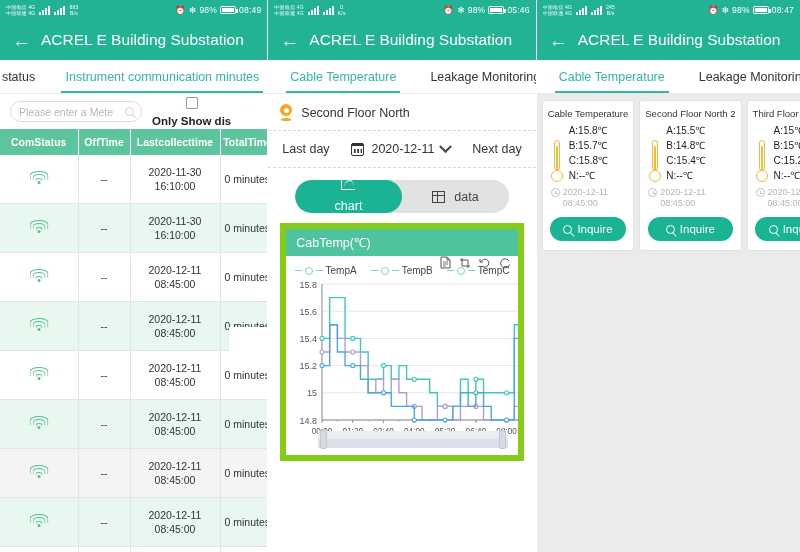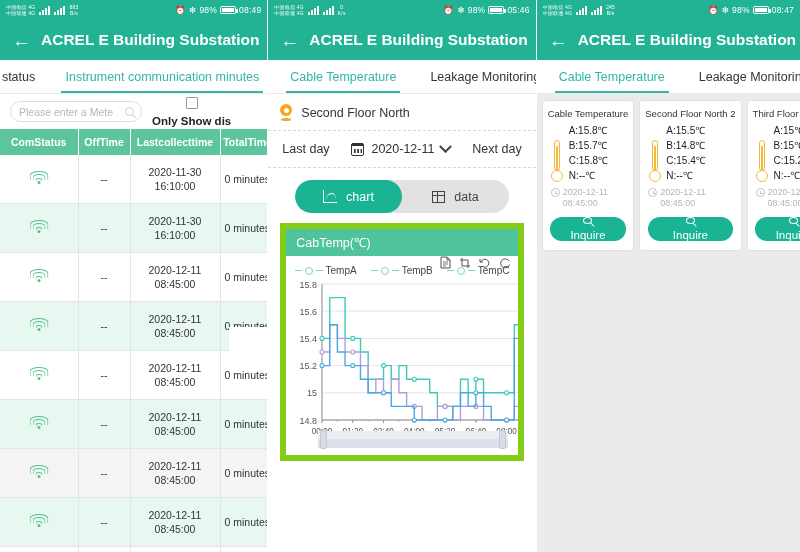--- a/index.html
+++ b/index.html
@@ -41,21 +41,21 @@
   }
   .sb-batt::after { content:""; position:absolute; right:-3px; top:2px; width:2px; height:4px; background:#fff; border-radius:0 1px 1px 0;}
   .sb-batt i { position:absolute; left:1px; top:1px; bottom:1px; width: 12px; background:#fff; border-radius:.5px; }
 
   
   .appbar {
     height: 40px; background: #22b394; color: #fff;
     display: flex; align-items: center; gap: 10px; padding: 0 12px;
   }
   .appbar .back-arrow { font-size: 19px; line-height: 1; font-weight: 400; }
-  .appbar .title { font-size: 15.5px; font-weight: 700; white-space: nowrap; }
+  .appbar .title { font-size: 15.5px; font-weight: 400; white-space: nowrap; }
 
   
   .tabs {
     height: 34px; display: flex; align-items: stretch;
     background: #fff; border-bottom: 1px solid #e9e9e9;
   }
   .tab {
     display: flex; align-items: center; justify-content: center;
     font-size: 12.5px; color: #333; position: relative; padding: 0 8px;
     white-space: nowrap;
@@ -171,21 +171,21 @@
 
   .seg-wrap { display: flex; justify-content: center; padding: 12px 0 10px; }
   .seg {
     display: flex; width: 214px; height: 33px; border-radius: 17px; overflow: hidden;
     background: #e2e2e2;
   }
   .seg .s {
     flex: 1; display: flex; align-items: center; justify-content: center; gap: 9px;
     font-size: 12.5px; color: #444;
   }
-  .seg .s.on { background: #1ab394; color: #fff; border-radius: 17px; }
+  .seg .s.on { background: #1ab394; color: #fff; border-radius: 17px; flex-direction: column; }
   .ic-chart { width: 14px; height: 13px; border-left: 1.5px solid currentColor; border-bottom: 1.5px solid currentColor; position: relative; }
   .ic-chart::after {
     content:""; position:absolute; left:2px; bottom:2px; width:10px; height:6px;
     border-top: 1.5px solid currentColor; border-radius: 60% 40% 0 0 / 100% 100% 0 0;
   }
   .ic-table { width: 13px; height: 12px; border: 1.5px solid currentColor; position: relative; }
   .ic-table::before { content:""; position:absolute; left:0; right:0; top:3px; border-top:1.3px solid currentColor;}
   .ic-table::after { content:""; position:absolute; top:0; bottom:0; left:4px; border-left:1.3px solid currentColor;}
 
   .chart-card {
@@ -239,21 +239,21 @@
   .card-time {
     display: flex; align-items: flex-start; gap: 3px; font-size: 9px; color: #b5b5b5;
     align-self: stretch; padding-left: 3px; margin-top: 5px; line-height: 11px;
   }
   .clock { width: 9px; height: 9px; border: 1.2px solid #c4c4c4; border-radius: 50%; position: relative; flex: 0 0 9px; margin-top:1px;}
   .clock::after { content:""; position:absolute; left:3.5px; top:1.8px; width:1px; height:3px; background:#c4c4c4;}
   .clock::before { content:""; position:absolute; left:3.5px; top:4.2px; width:3px; height:1px; background:#c4c4c4;}
   .btn-inq {
     margin-top: 8px; background: #1ab394; color: #fff; border: none; border-radius: 14px;
     height: 24px; width: 94%; display: flex; align-items: center; justify-content: center;
-    gap: 5px; font-size: 11.5px; font-family: inherit; flex-direction: column;
+    gap: 5px; font-size: 11.5px; font-family: inherit;
   }
   .mag-w { width: 9px; height: 9px; border: 1.4px solid #fff; border-radius: 50%; position: relative; display:inline-block;}
   .mag-w::after { content:""; position:absolute; right:-3px; bottom:-2.5px; width:4.5px; height:1.4px; background:#fff; transform: rotate(45deg);}
 </style>
 </head>
 <body>
 
 <div class="stage">
 
   <div class="panel p1">

